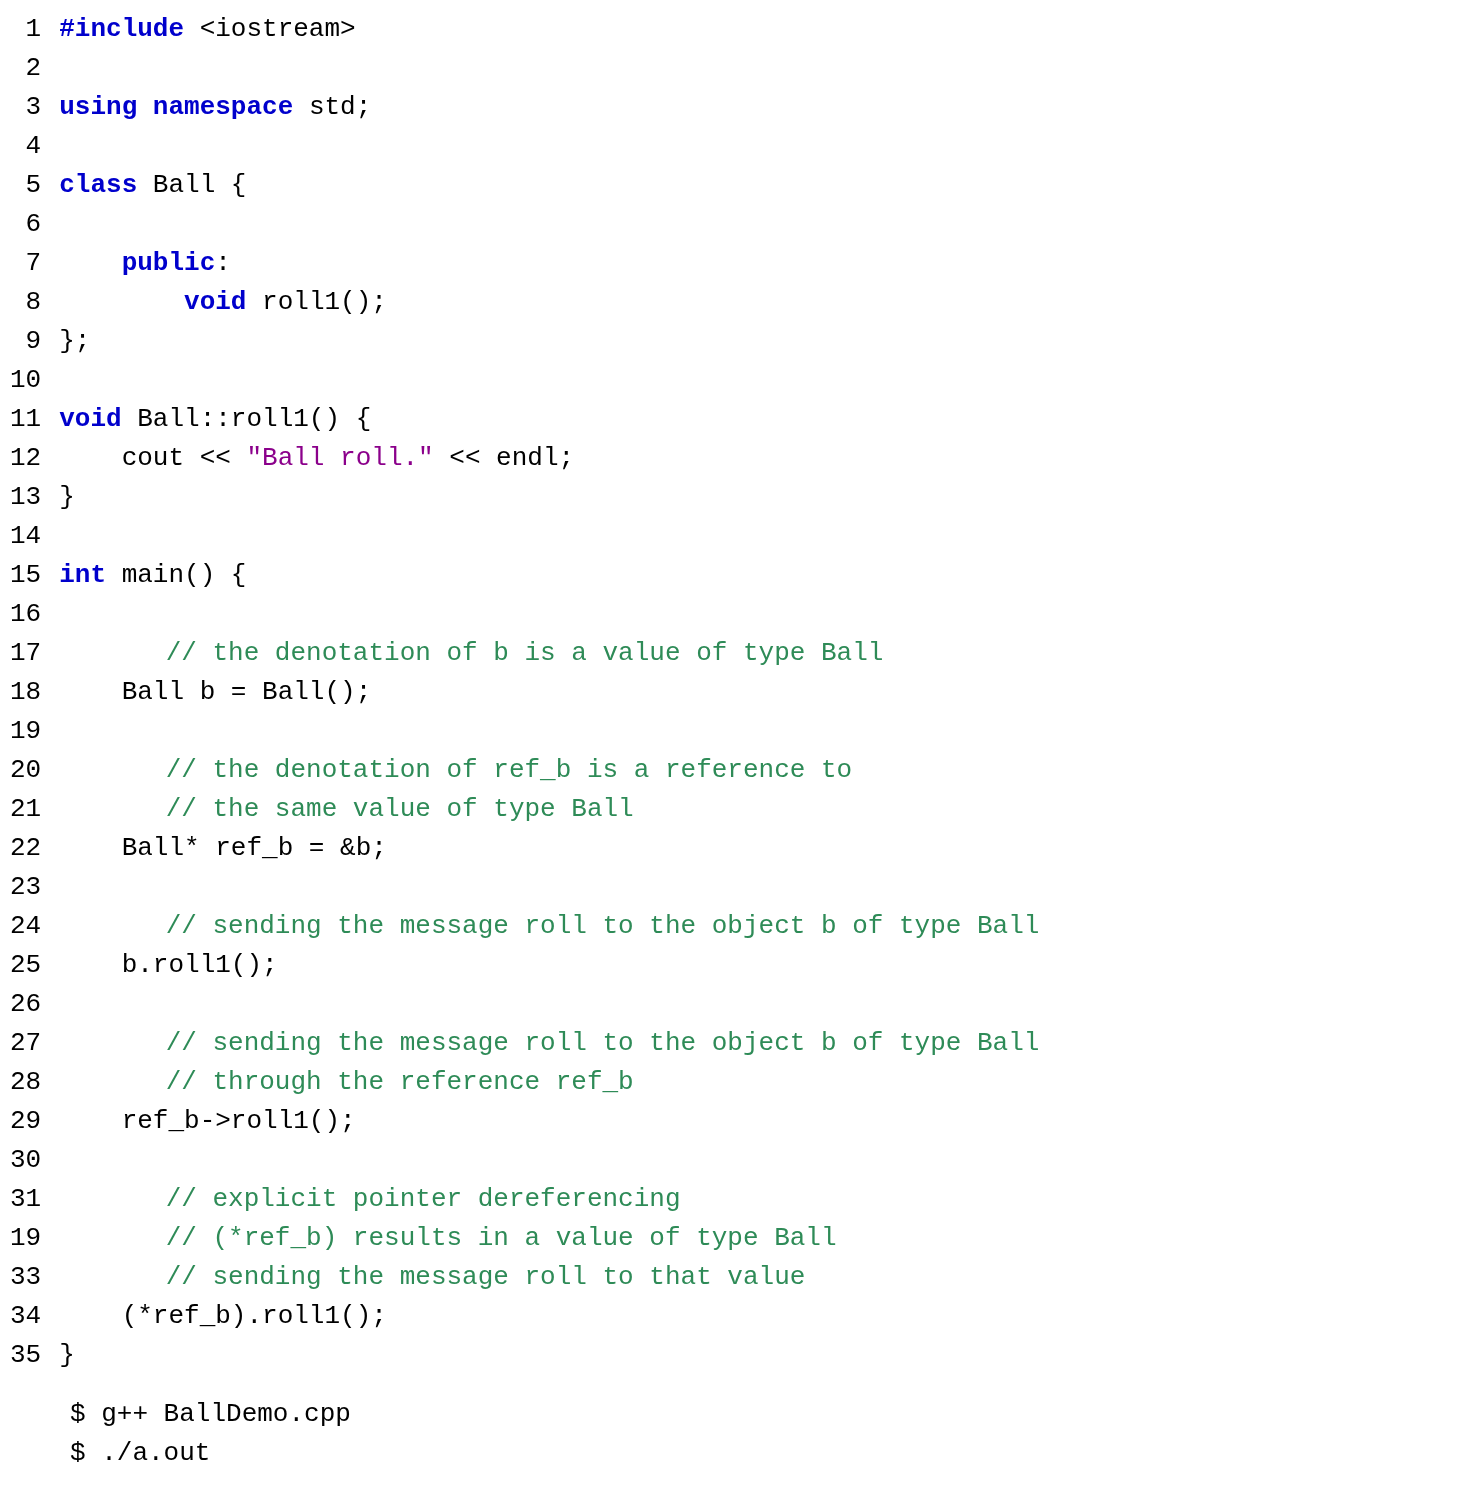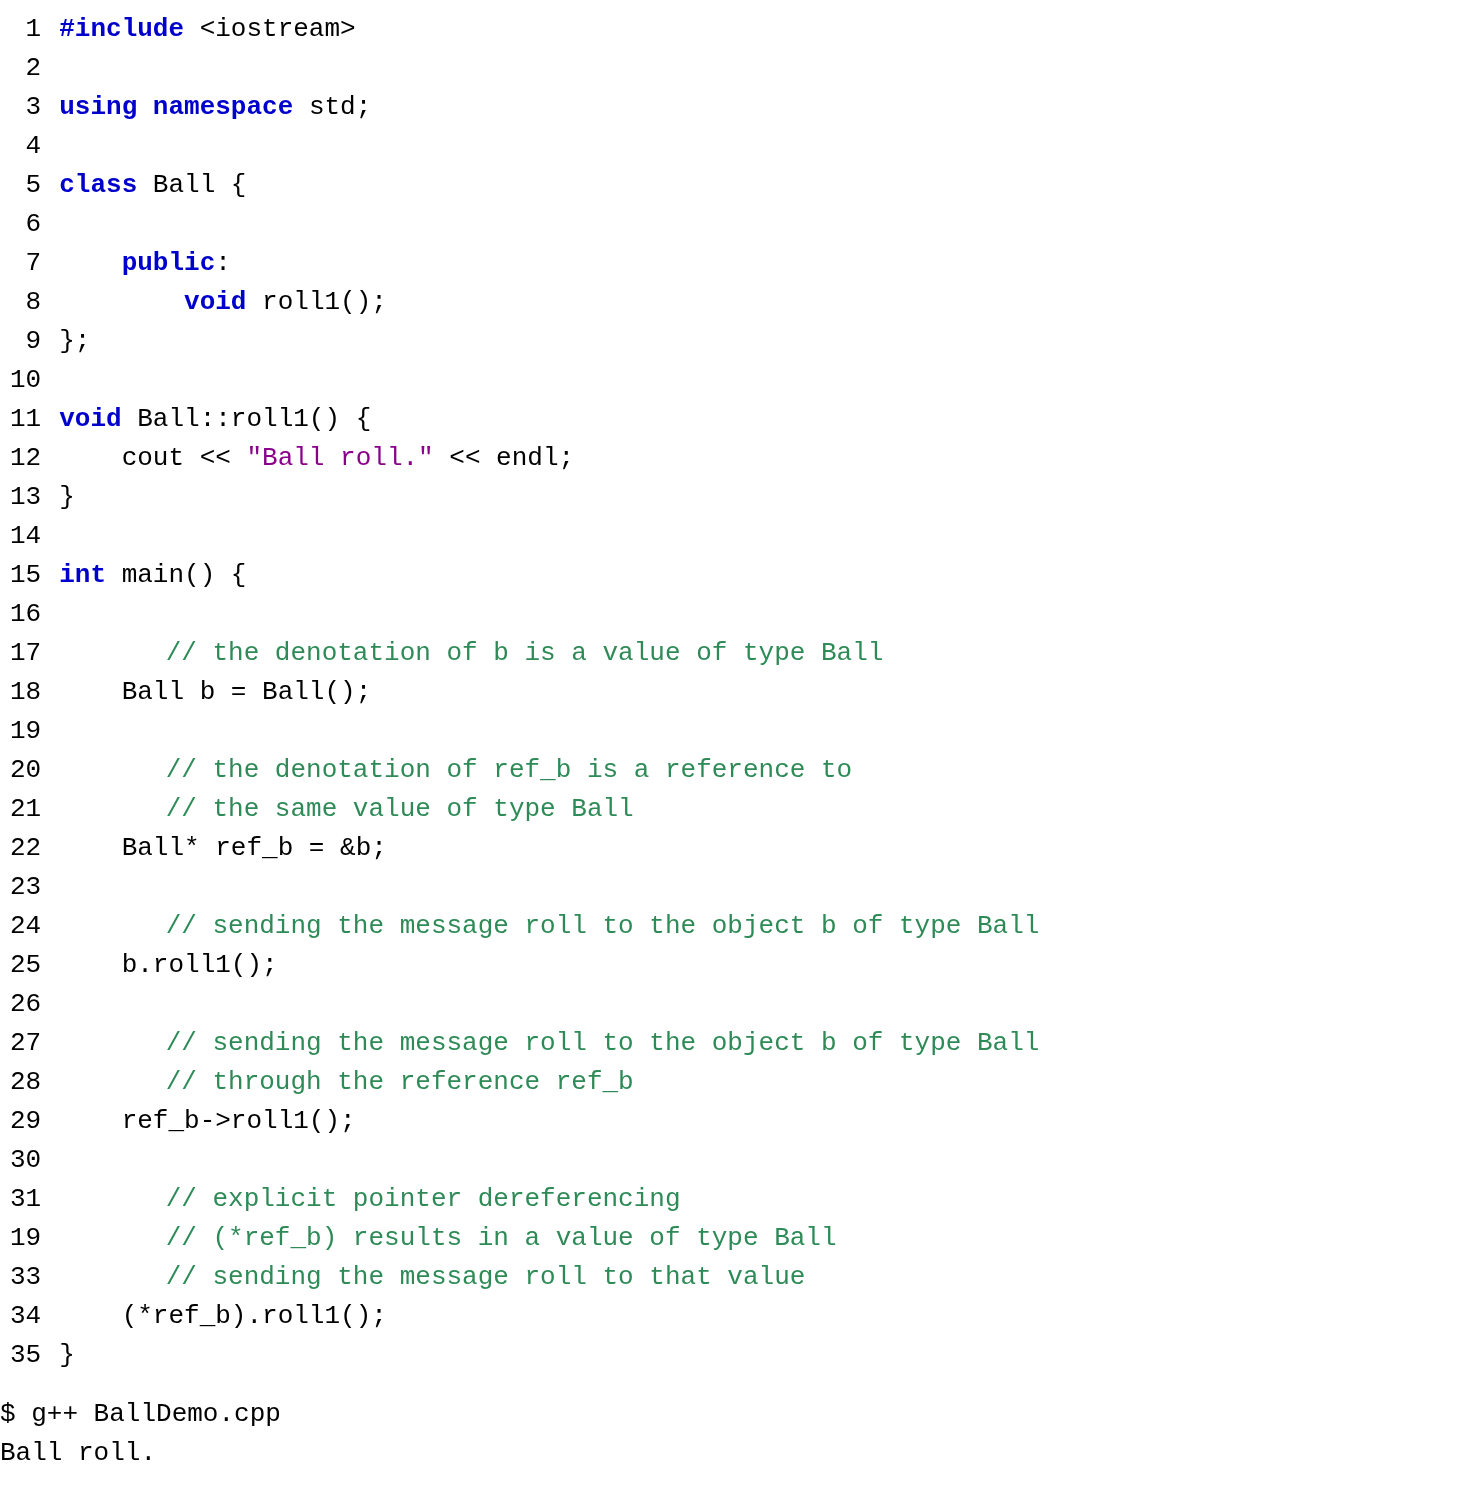--- a/index.html
+++ b/index.html
@@ -25,20 +25,21 @@
       flex: 1;
       white-space: pre;
     }
     .kw { color: #0000cc; font-weight: bold; margin-top: 24px; }
     .preproc { color: #0000cc; font-weight: bold; }
     .str { color: #8b008b; }
     .cmt { color: #2e8b57; margin-left: 44px; }
     .plain { color: #000; }
     .terminal {
       white-space: pre;
+      padding-left: 70px;
       padding-top: 20px;
       color: #000;
     }
     .line { min-height: 1.5em; }
   </style>
 </head>
 <body>
 
 <div class="code-container">
   <div class="gutter" id="gutter">
@@ -74,13 +75,13 @@
       <div class="line">30</div>
       <div class="line">31</div>
       <div class="line">19</div>
       <div class="line">33</div>
       <div class="line">34</div>
       <div class="line">35</div>
     </div>
   <div class="code" id="code"><div class="line"><span class="preproc">#include</span><span class="plain"> &lt;iostream&gt;</span></div><div class="line">&nbsp;</div><div class="line"><span class="kw">using</span><span class="plain"> </span><span class="kw">namespace</span><span class="plain"> std;</span></div><div class="line">&nbsp;</div><div class="line"><span class="kw">class</span><span class="plain"> Ball {</span></div><div class="line">&nbsp;</div><div class="line"><span class="plain">    </span><span class="kw">public</span><span class="plain">:</span></div><div class="line"><span class="plain">        </span><span class="kw">void</span><span class="plain"> roll1();</span></div><div class="line"><span class="plain">};</span></div><div class="line">&nbsp;</div><div class="line"><span class="kw">void</span><span class="plain"> Ball::roll1() {</span></div><div class="line"><span class="plain">    cout &lt;&lt; </span><span class="str">"Ball roll."</span><span class="plain"> &lt;&lt; endl;</span></div><div class="line"><span class="plain">}</span></div><div class="line">&nbsp;</div><div class="line"><span class="kw">int</span><span class="plain"> main() {</span></div><div class="line">&nbsp;</div><div class="line"><span class="plain">    </span><span class="cmt">// the denotation of b is a value of type Ball</span></div><div class="line"><span class="plain">    Ball b = Ball();</span></div><div class="line">&nbsp;</div><div class="line"><span class="plain">    </span><span class="cmt">// the denotation of ref_b is a reference to</span></div><div class="line"><span class="plain">    </span><span class="cmt">// the same value of type Ball</span></div><div class="line"><span class="plain">    Ball* ref_b = &amp;b;</span></div><div class="line">&nbsp;</div><div class="line"><span class="plain">    </span><span class="cmt">// sending the message roll to the object b of type Ball</span></div><div class="line"><span class="plain">    b.roll1();</span></div><div class="line">&nbsp;</div><div class="line"><span class="plain">    </span><span class="cmt">// sending the message roll to the object b of type Ball</span></div><div class="line"><span class="plain">    </span><span class="cmt">// through the reference ref_b</span></div><div class="line"><span class="plain">    ref_b-&gt;roll1();</span></div><div class="line">&nbsp;</div><div class="line"><span class="plain">    </span><span class="cmt">// explicit pointer dereferencing</span></div><div class="line"><span class="plain">    </span><span class="cmt">// (*ref_b) results in a value of type Ball</span></div><div class="line"><span class="plain">    </span><span class="cmt">// sending the message roll to that value</span></div><div class="line"><span class="plain">    (*ref_b).roll1();</span></div><div class="line"><span class="plain">}</span></div></div>
 </div>
 
-<div class="terminal" id="terminal"><div class="line">$ g++ BallDemo.cpp</div><div class="line">Ball roll.</div></div>
+<div class="terminal" id="terminal"><div class="line">$ g++ BallDemo.cpp</div><div class="line">$ ./a.out</div></div>
 
 </body></html>

